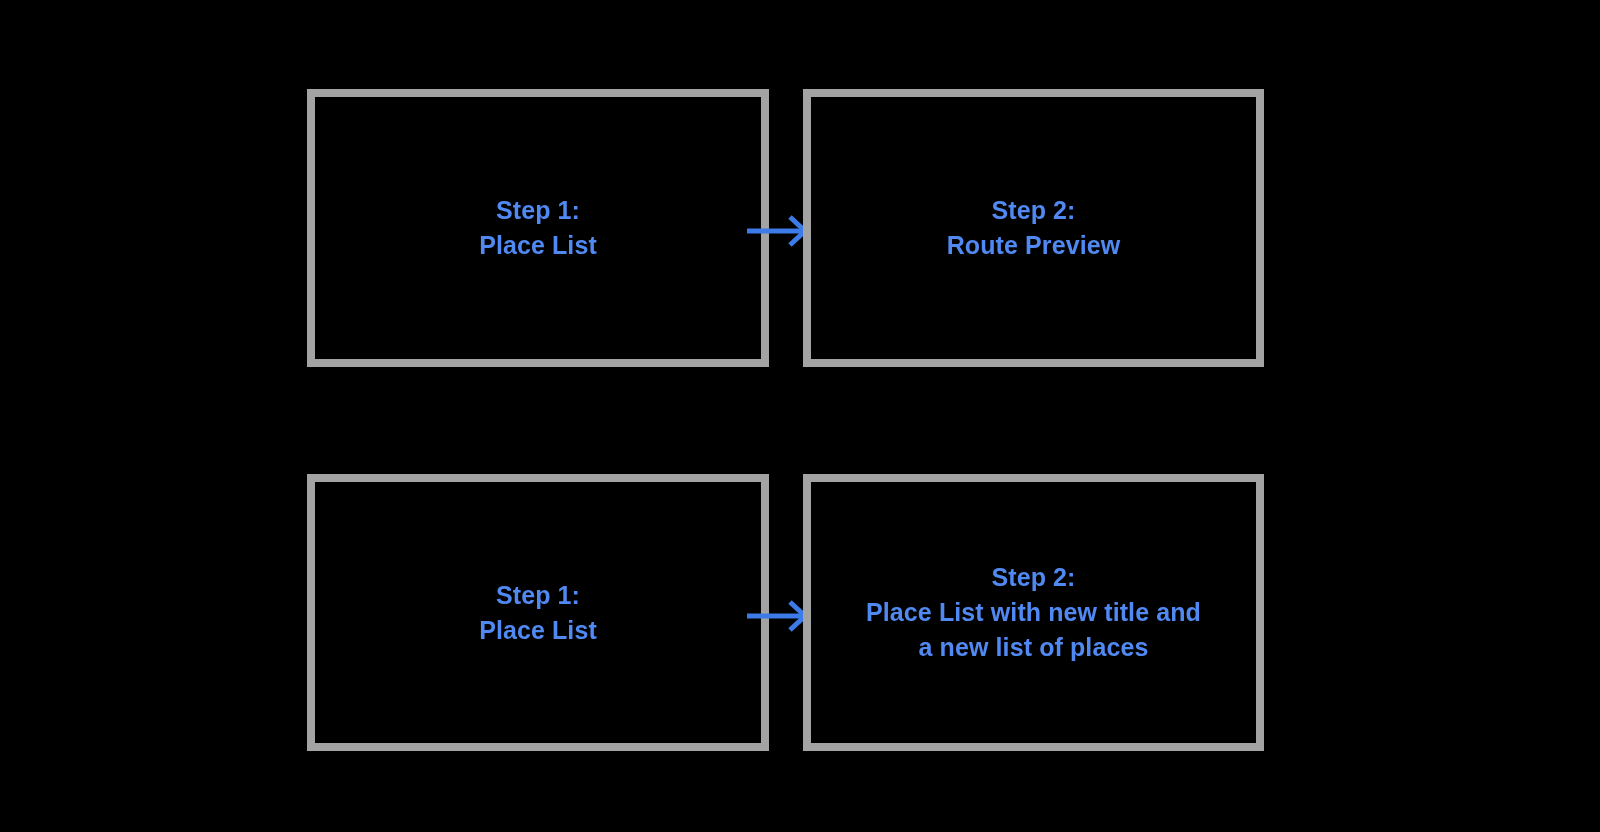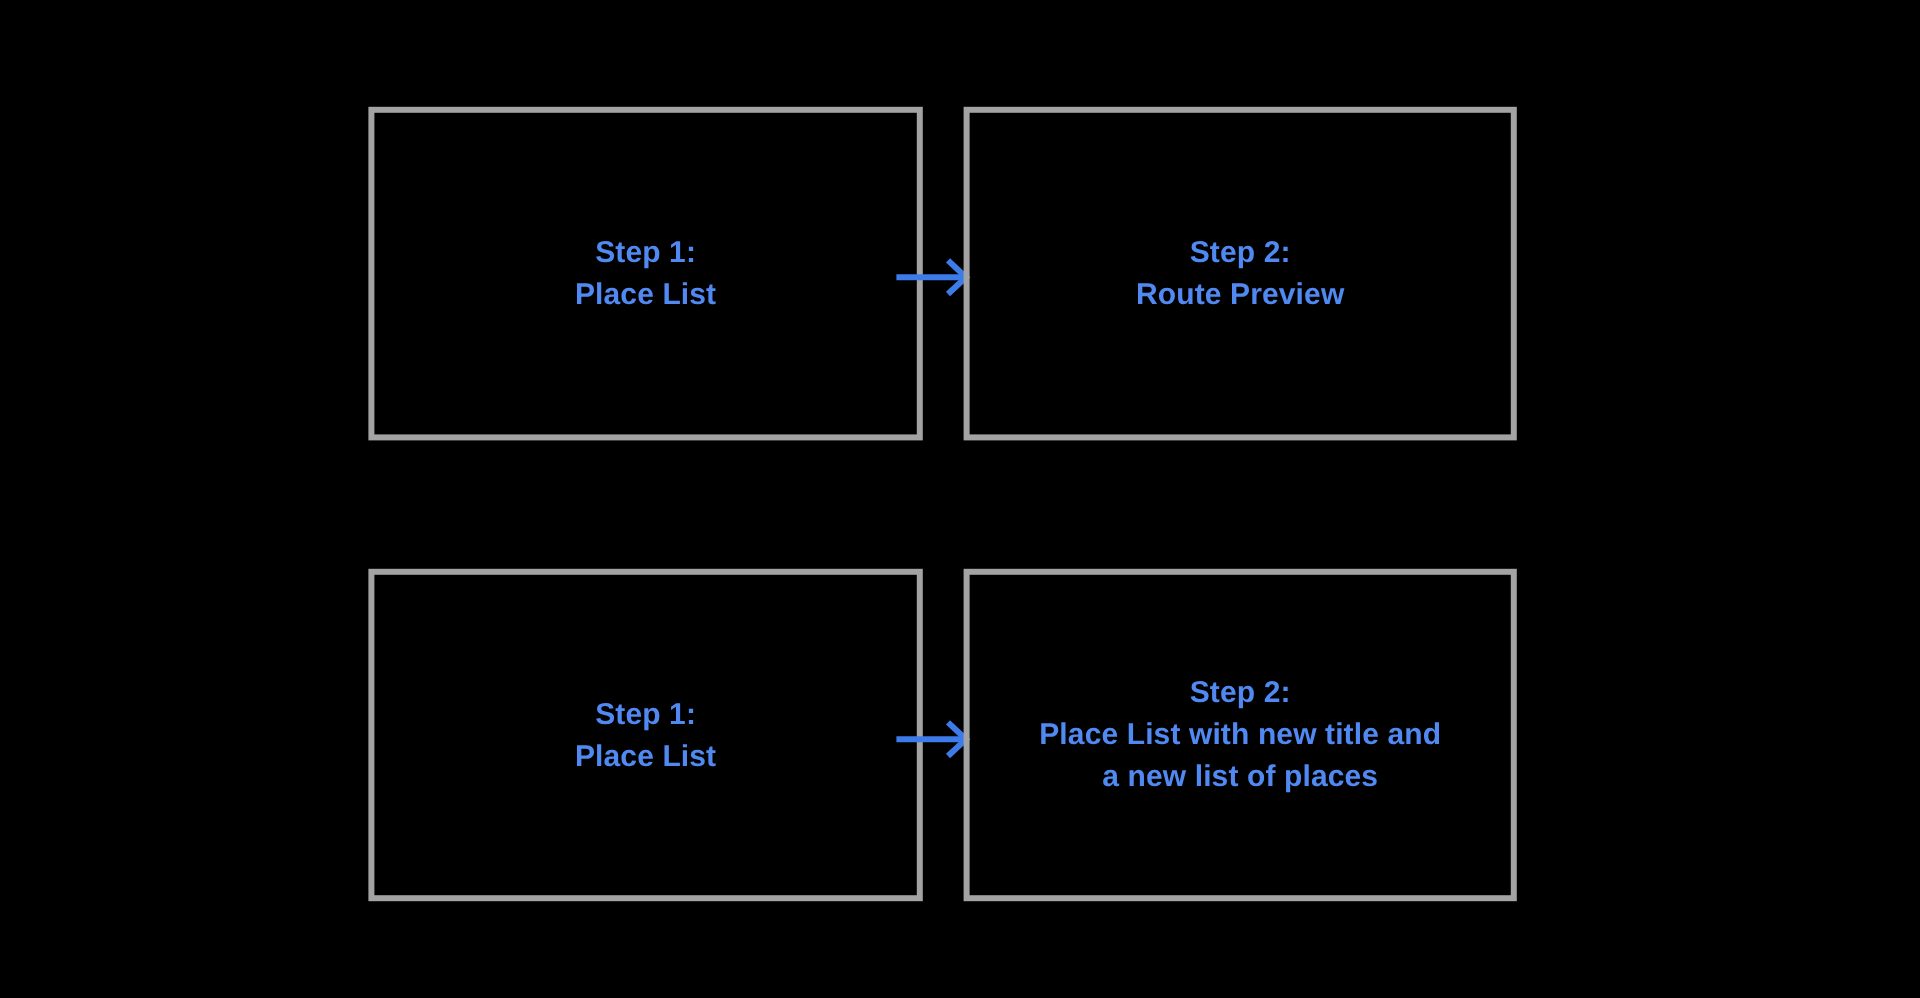--- a/index.html
+++ b/index.html
@@ -23,21 +23,21 @@
   }
 
   .flow-row {
     position: absolute;
   }
 
   
   .step-box {
     position: absolute;
     box-sizing: border-box;
-    border: 5px solid #a3a3a3;
+    border: 8px solid #a3a3a3;
     background: transparent;
     display: flex;
     align-items: center;
     justify-content: center;
   }
 
   .step-label {
     color: #5189F2;
     font-family: "Liberation Sans", sans-serif;
     font-weight: bold;

